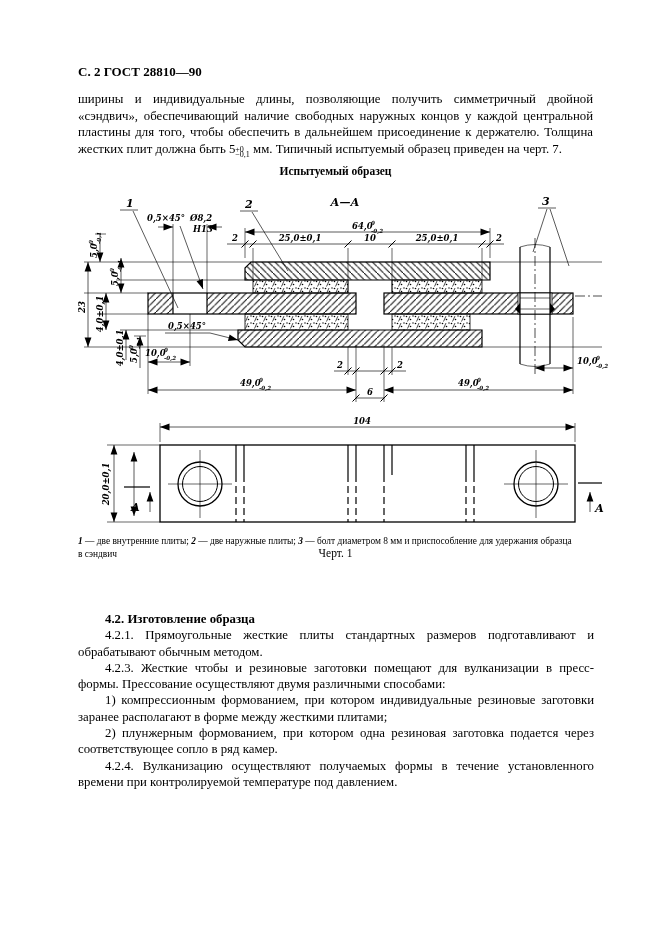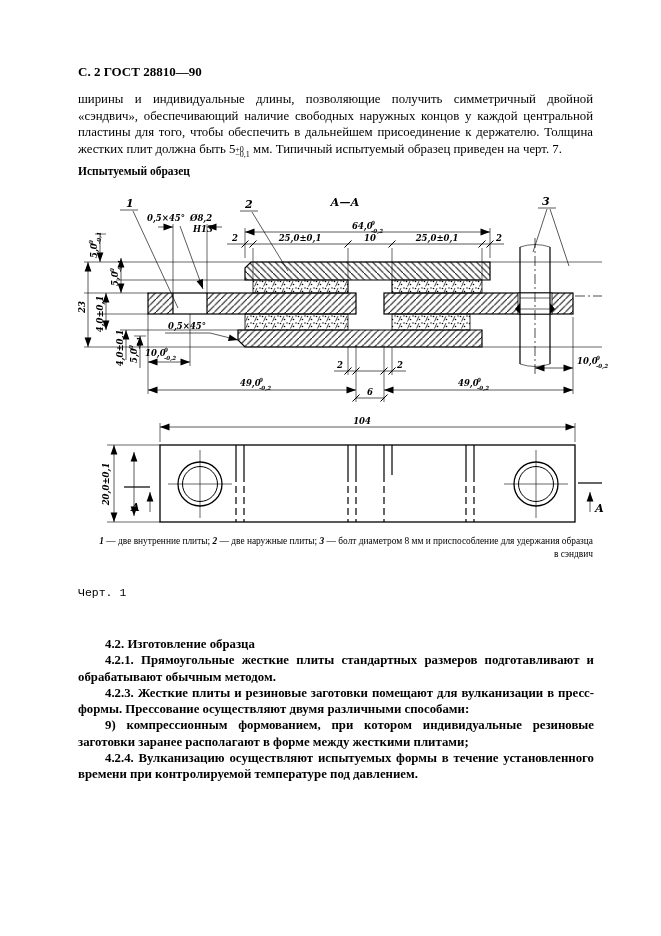--- a/index.html
+++ b/index.html
@@ -1,29 +1,29 @@
 <!DOCTYPE html>
 <html><head>
 <meta charset="utf-8">
 <style>
   html,body{margin:0;padding:0;background:#e8e8e8;}
   .page{position:relative;width:661px;height:936px;background:#ffffff;overflow:hidden;
         font-family:"Liberation Serif","DejaVu Serif",serif;color:#000;}
   .abs{position:absolute;}
   .hdr{left:78px;top:64px;font-size:13px;font-weight:bold;}
   .intro{left:78px;top:91px;width:515px;font-size:12.8px;line-height:16.5px;text-align:justify;}
-  .figtitle{left:78px;top:165px;width:515px;text-align:left;font-size:11.5px;font-weight:bold;}
+  .figtitle{left:78px;top:165px;width:515px;text-align:center;font-size:11.5px;font-weight:bold;}
   .tolstack{display:inline-block;vertical-align:-4px;line-height:5px;font-size:8px;text-align:left;}
   .tolstack span{display:block;}
-  .cap{left:78px;top:535px;width:515px;text-align:right;font-size:9.4px;line-height:13px;}
+  .cap{left:78px;top:535px;width:515px;text-align:left;font-size:9.4px;line-height:13px;}
   .cap .n{font-style:italic;font-weight:bold;}
-  .chert{left:78px;top:586px;width:515px;font-size:11.5px;font-family:Liberation Mono, monospace;}
+  .chert{left:78px;top:547px;width:515px;text-align:center;font-size:11.5px;}
   .body{left:78px;top:611px;width:516px;}
-  .body p{margin:0;text-indent:27px;text-align:justify;font-size:12.8px;line-height:16.3px;font-weight:bold;}
-  .body p.bold{font-weight:bold;margin-top:25px;}
+  .body p{margin:0;text-indent:27px;text-align:justify;font-size:12.8px;line-height:16.3px;}
+  .body p.bold{font-weight:bold;}
   svg{position:absolute;left:0;top:0;}
   .ln{stroke:#000;stroke-width:1.2;fill:none;}
   .th{stroke:#000;stroke-width:0.6;fill:none;}
   .dl{stroke:#000;stroke-width:0.65;fill:none;}
   .cl{stroke:#000;stroke-width:0.7;fill:none;stroke-dasharray:10 3 2 3;}
   .tick{stroke:#000;stroke-width:1;}
   .d{font:italic 700 8.5px "DejaVu Serif",serif;fill:#000;}
   .ds{font:italic 700 5.6px "DejaVu Serif",serif;fill:#000;}
   .c{font:italic 700 11px "DejaVu Serif",serif;fill:#000;}
 </style>
@@ -275,18 +275,19 @@
   <div class="abs cap">
     <div><span class="n">1</span><span> — две внутренние плиты; </span><span class="n">2</span><span> — две наружные плиты; </span><span class="n">3</span><span> — болт диаметром 8 мм и приспособление для удержания образца</span></div>
     <div>в сэндвич</div>
   </div>
 
   <div class="abs chert">Черт. 1</div>
 
   <div class="abs body">
     <p class="bold">4.2. Изготовление образца</p>
     <p>4.2.1. Прямоугольные жесткие плиты стандартных размеров подготавливают и обрабатывают обычным методом.</p>
-    <p>4.2.3. Жесткие плиты и резиновые заготовки помещают для вулканизации в пресс-формы. Прессование осуществляют двумя различными способами:</p>
-    <p>9) компрессионным формованием, при котором индивидуальные резиновые заготовки заранее располагают в форме между жесткими плитами;</p>
-    <p>4.2.4. Вулканизацию осуществляют испытуемых формы в течение установленного времени при контролируемой температуре под давлением.</p>
+    <p>4.2.3. Жесткие чтобы и резиновые заготовки помещают для вулканизации в пресс-формы. Прессование осуществляют двумя различными способами:</p>
+    <p>1) компрессионным формованием, при котором индивидуальные резиновые заготовки заранее располагают в форме между жесткими плитами;</p>
+    <p>2) плунжерным формованием, при котором одна резиновая заготовка подается через соответствующее сопло в ряд камер.</p>
+    <p>4.2.4. Вулканизацию осуществляют получаемых формы в течение установленного времени при контролируемой температуре под давлением.</p>
   </div>
 
 </div>
 
 </body></html>

